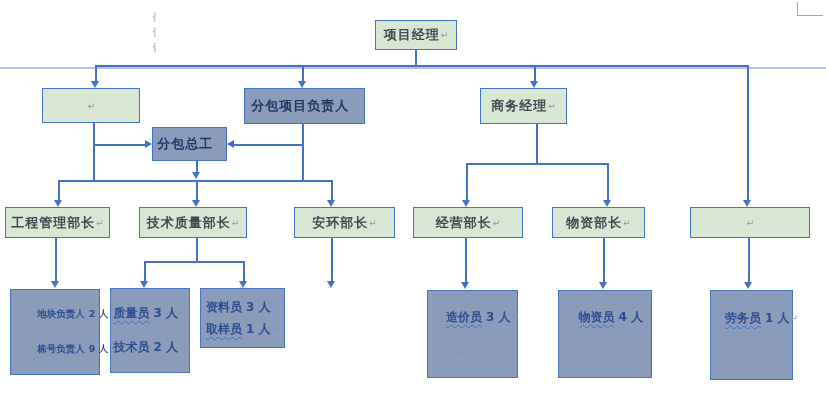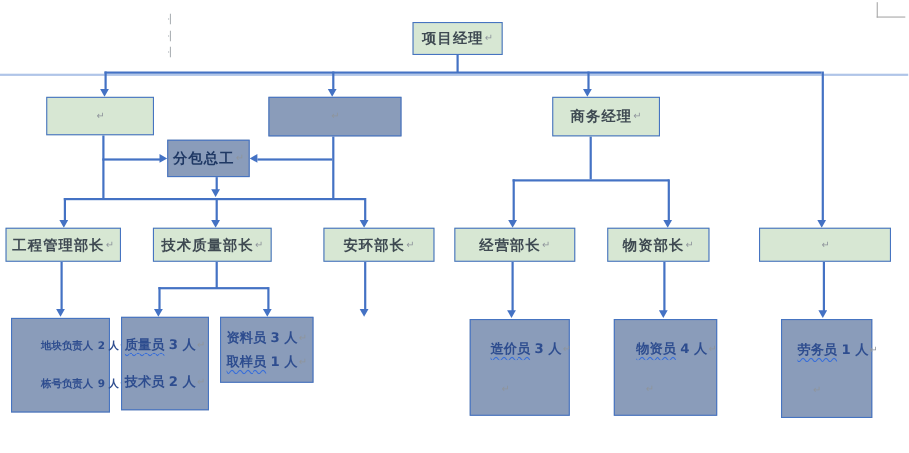--- a/index.html
+++ b/index.html
@@ -132,23 +132,24 @@
 
   <div class="node green" style="left:375px;top:20px;width:82px;height:30px">
     <span>项目经理</span>
       <span class="ret">↵</span>
   </div>
 
   <div class="node green" style="left:42px;top:88px;width:98px;height:35px">
       <span class="ret">↵</span>
   </div>
   <div class="node blue" style="left:244px;top:88px;width:121px;height:36px">
-      <span class="ret">↵</span>
-  </div>
-  <div class="node green" style="left:502px;top:88px;width:98px;height:36px">
+    <span>分包项目负责人</span>
+      <span class="ret">↵</span>
+  </div>
+  <div class="node green" style="left:480px;top:88px;width:87px;height:36px">
     <span>商务经理</span>
       <span class="ret">↵</span>
   </div>
 
   <div class="node blue" style="left:152px;top:127px;width:75px;height:34px">
     <span>分包总工</span>
       <span class="ret">↵</span>
   </div>
 
   <div class="node green" style="left:5px;top:207px;width:105px;height:31px">

